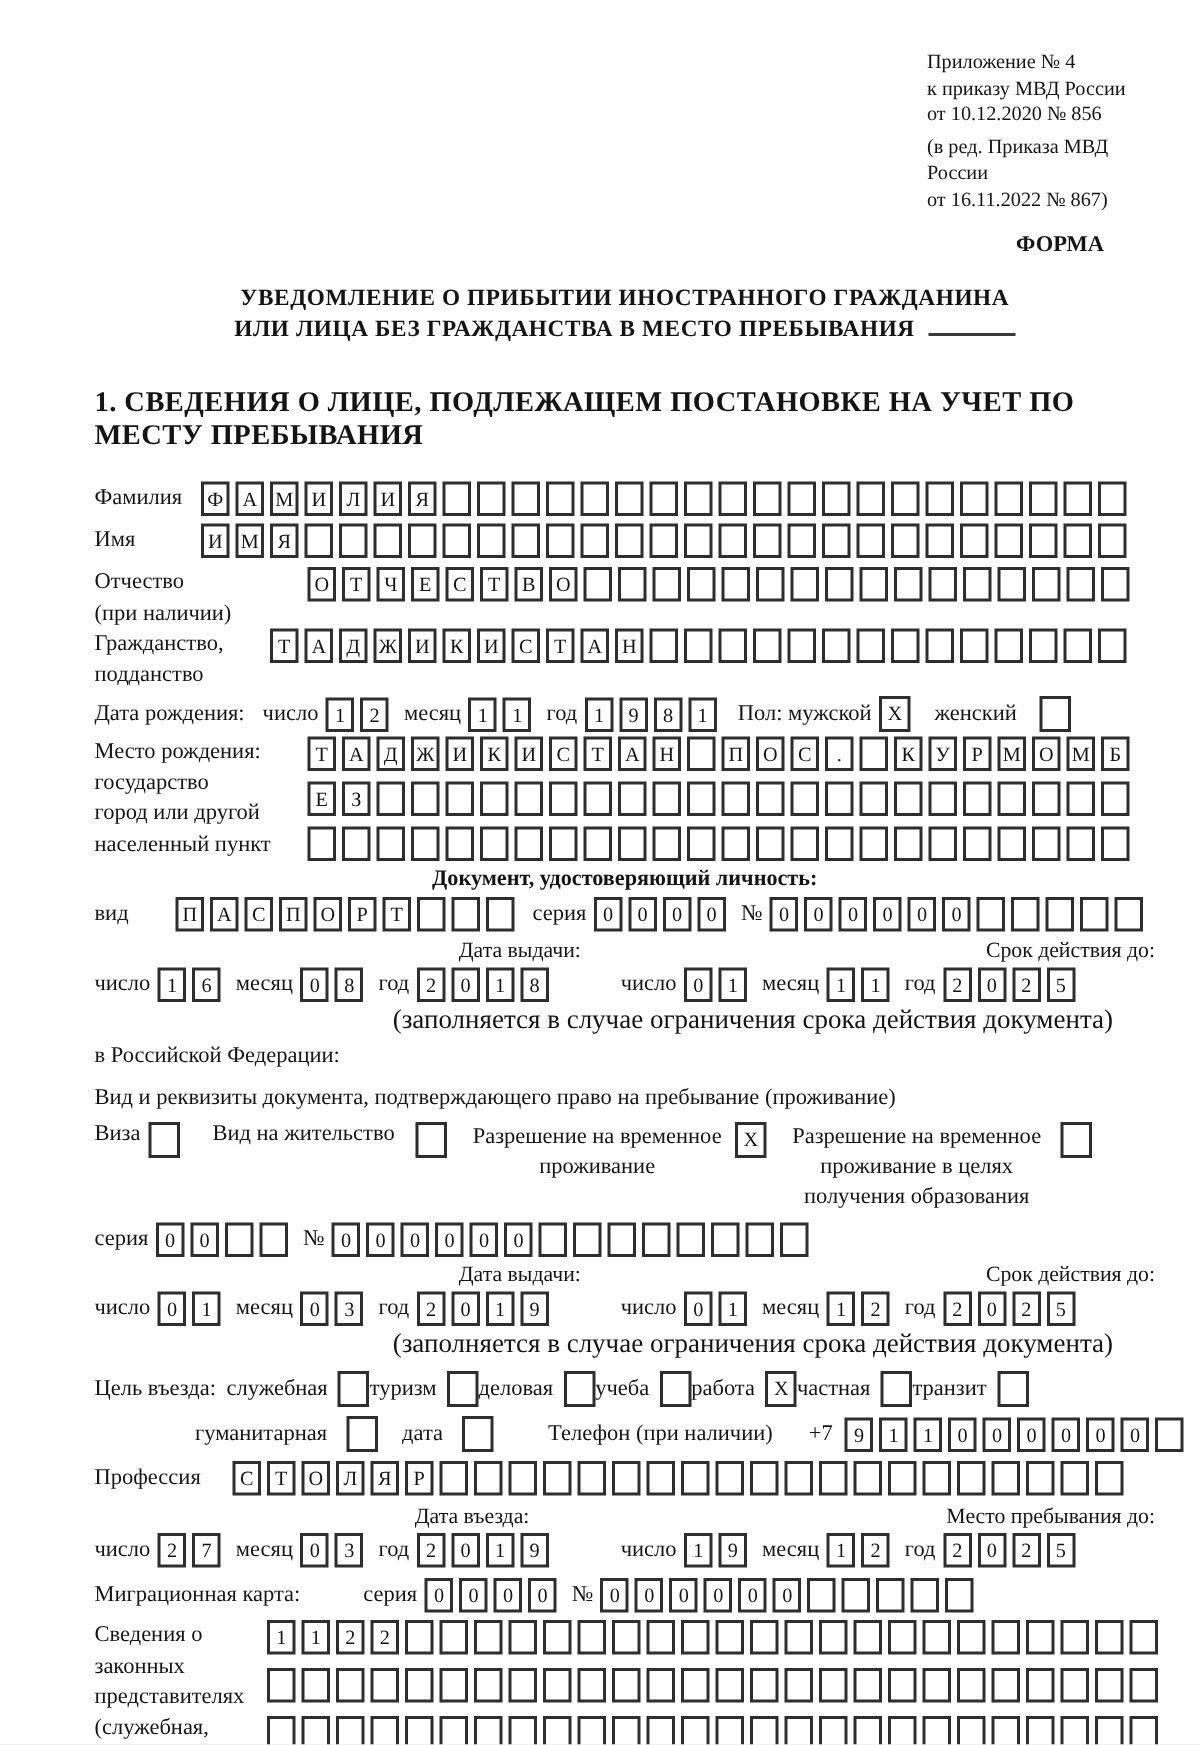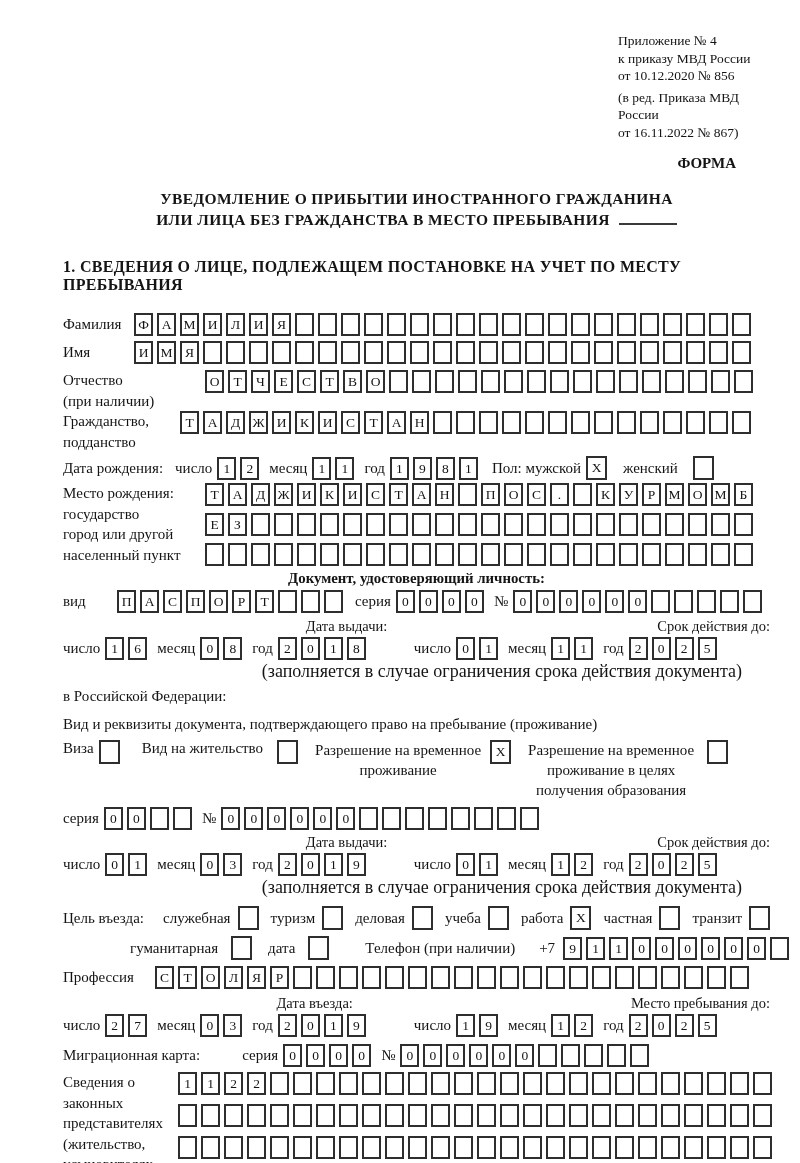--- a/index.html
+++ b/index.html
@@ -6,21 +6,21 @@
   .page{
     position:relative;width:800px;height:1163px;margin:0 auto;background:#ffffff;
     font-family:"Liberation Serif","DejaVu Serif",serif;color:#141414;
     padding:32px 30px 0 63px;box-sizing:border-box;overflow:hidden;
   }
   .ref{margin-left:555px;font-size:13.5px;line-height:17.5px;}
   .ref .gap{margin-top:4px;}
   .forma{margin-top:14px;text-align:right;padding-right:34px;font-weight:bold;font-size:15px;}
   .title{margin-top:16px;text-align:center;font-weight:bold;font-size:15.5px;line-height:21px;letter-spacing:0.4px;}
   .blank-line{display:inline-block;width:58px;height:13px;border-bottom:2.5px solid #3a3a3a;margin-left:9px;}
-  .sec-heading{margin-top:28px;font-weight:bold;font-size:16px;letter-spacing:0.3px;}
+  .sec-heading{margin-top:28px;font-weight:bold;font-size:19px;letter-spacing:0.3px;}
   .frow{display:flex;align-items:center;}
   .frow.top{align-items:flex-start;}
   .lbl{font-size:15px;white-space:nowrap;}
   .lbl-col{flex:0 0 auto;}
   .lbl-col div{font-size:15px;line-height:20.5px;}
   .cells{display:flex;gap:4px;flex:0 0 auto;}
   .cell{
     display:inline-block;width:19px;min-width:19px;height:23px;box-sizing:border-box;
     border:2px solid #2e2e2e;text-align:center;font-size:13.5px;line-height:19px;
   }
@@ -499,21 +499,21 @@
       <span class="cells">
           <span class="cell">2</span>
           <span class="cell">0</span>
           <span class="cell">2</span>
           <span class="cell">5</span>
         </span>
     </div>
   </div>
   <div class="fill-note" style="margin-top:1px;">(заполняется в случае ограничения срока действия документа)</div>
 
-  <div class="frow" style="margin-top:8px;justify-content:space-between;">
+  <div class="frow" style="margin-top:8px;">
     <span class="lbl">Цель въезда:</span>
     <span class="pair" style="margin-left:7px;">
       <span class="lbl">служебная</span>
       <span class="cells cb">
           <span class="cell"></span>
         </span>
     </span>
     <span class="pair">
       <span class="lbl">туризм</span>
       <span class="cells cb">
@@ -681,21 +681,21 @@
         <span class="cell"></span>
         <span class="cell"></span>
       </span>
   </div>
 
   <div class="frow top" style="margin-top:5px;">
     <div class="lbl-col w115" style="line-height:21.5px;">
       <div>Сведения о</div>
       <div>законных</div>
       <div>представителях</div>
-      <div>(жительство,</div>
+      <div>(служебная,</div>
       <div>усыновителях,</div>
       <div>попечителях)</div>
     </div>
     <div>
       <div class="stack">
         <span class="cells" style="margin-bottom:9px;">
             <span class="cell">1</span>
             <span class="cell">1</span>
             <span class="cell">2</span>
             <span class="cell">2</span>

